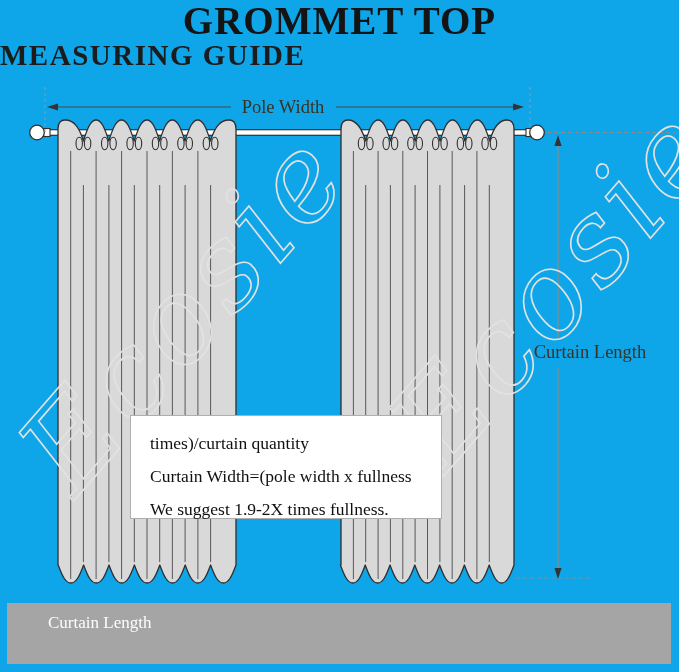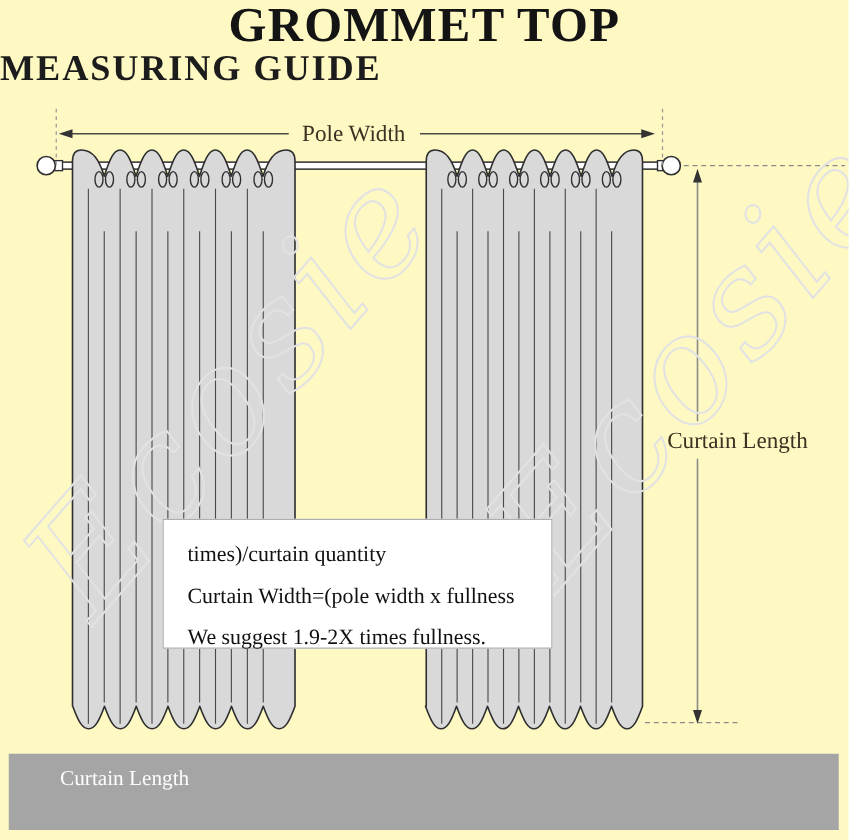--- a/index.html
+++ b/index.html
@@ -1,16 +1,16 @@
 <!DOCTYPE html>
 <html><head>
 <meta charset="utf-8">
 <style>
   html,body{margin:0;padding:0;background:#fff;}
-  .page{position:relative;width:679px;height:672px;overflow:hidden;background:#fef9c3;
+  .page{position:relative;width:679px;height:672px;overflow:hidden;background:#0ea5e9;
         font-family:"Liberation Serif", serif;}
   .title{position:absolute;top:-2px;left:0;width:679px;text-align:center;
          font-size:39px;font-weight:bold;letter-spacing:1px;color:#141414;z-index:4;}
   .subtitle{position:absolute;top:39px;left:0;width:679px;text-align:left;
             font-size:29px;font-weight:bold;letter-spacing:1.5px;color:#1c1c1c;z-index:4;}
   .diagram-svg{position:absolute;left:0;top:85px;z-index:1;}
   .wm{position:absolute;z-index:2;font-family:"DejaVu Serif", serif;font-style:italic;
       font-size:118px;letter-spacing:6px;color:transparent;
       -webkit-text-stroke:1.6px #e2e2e2;transform:rotate(-49deg);pointer-events:none;white-space:nowrap;}
   .wm1{left:-30px;top:243px;}

